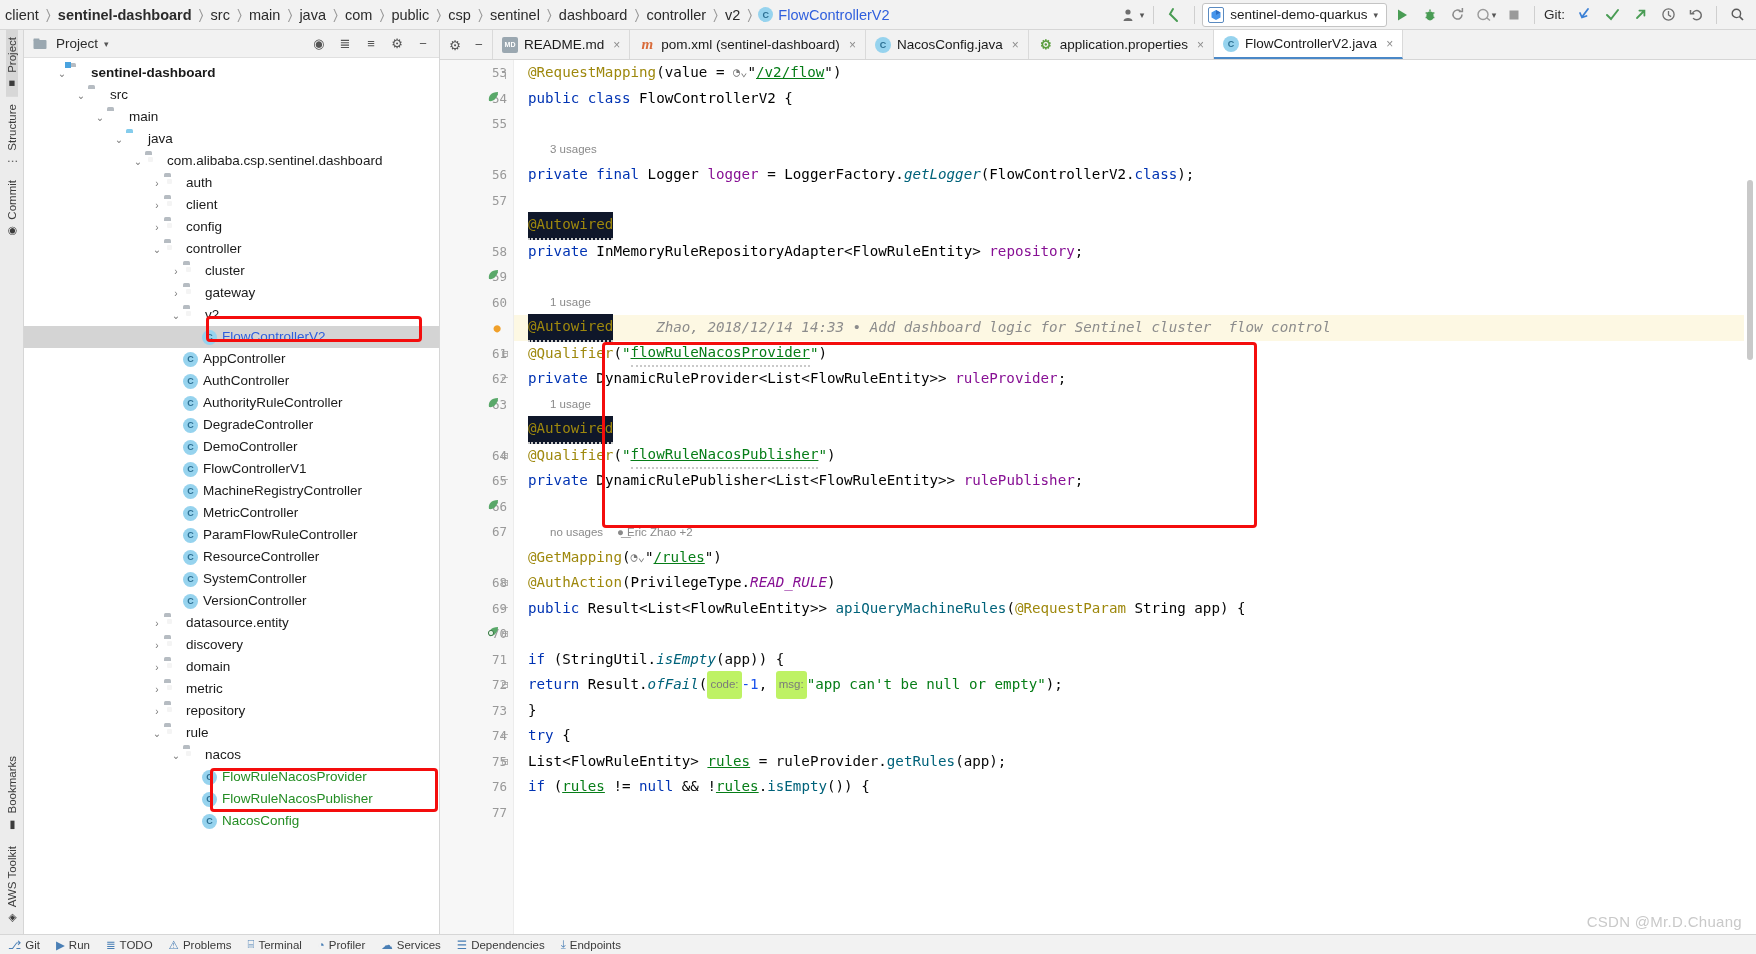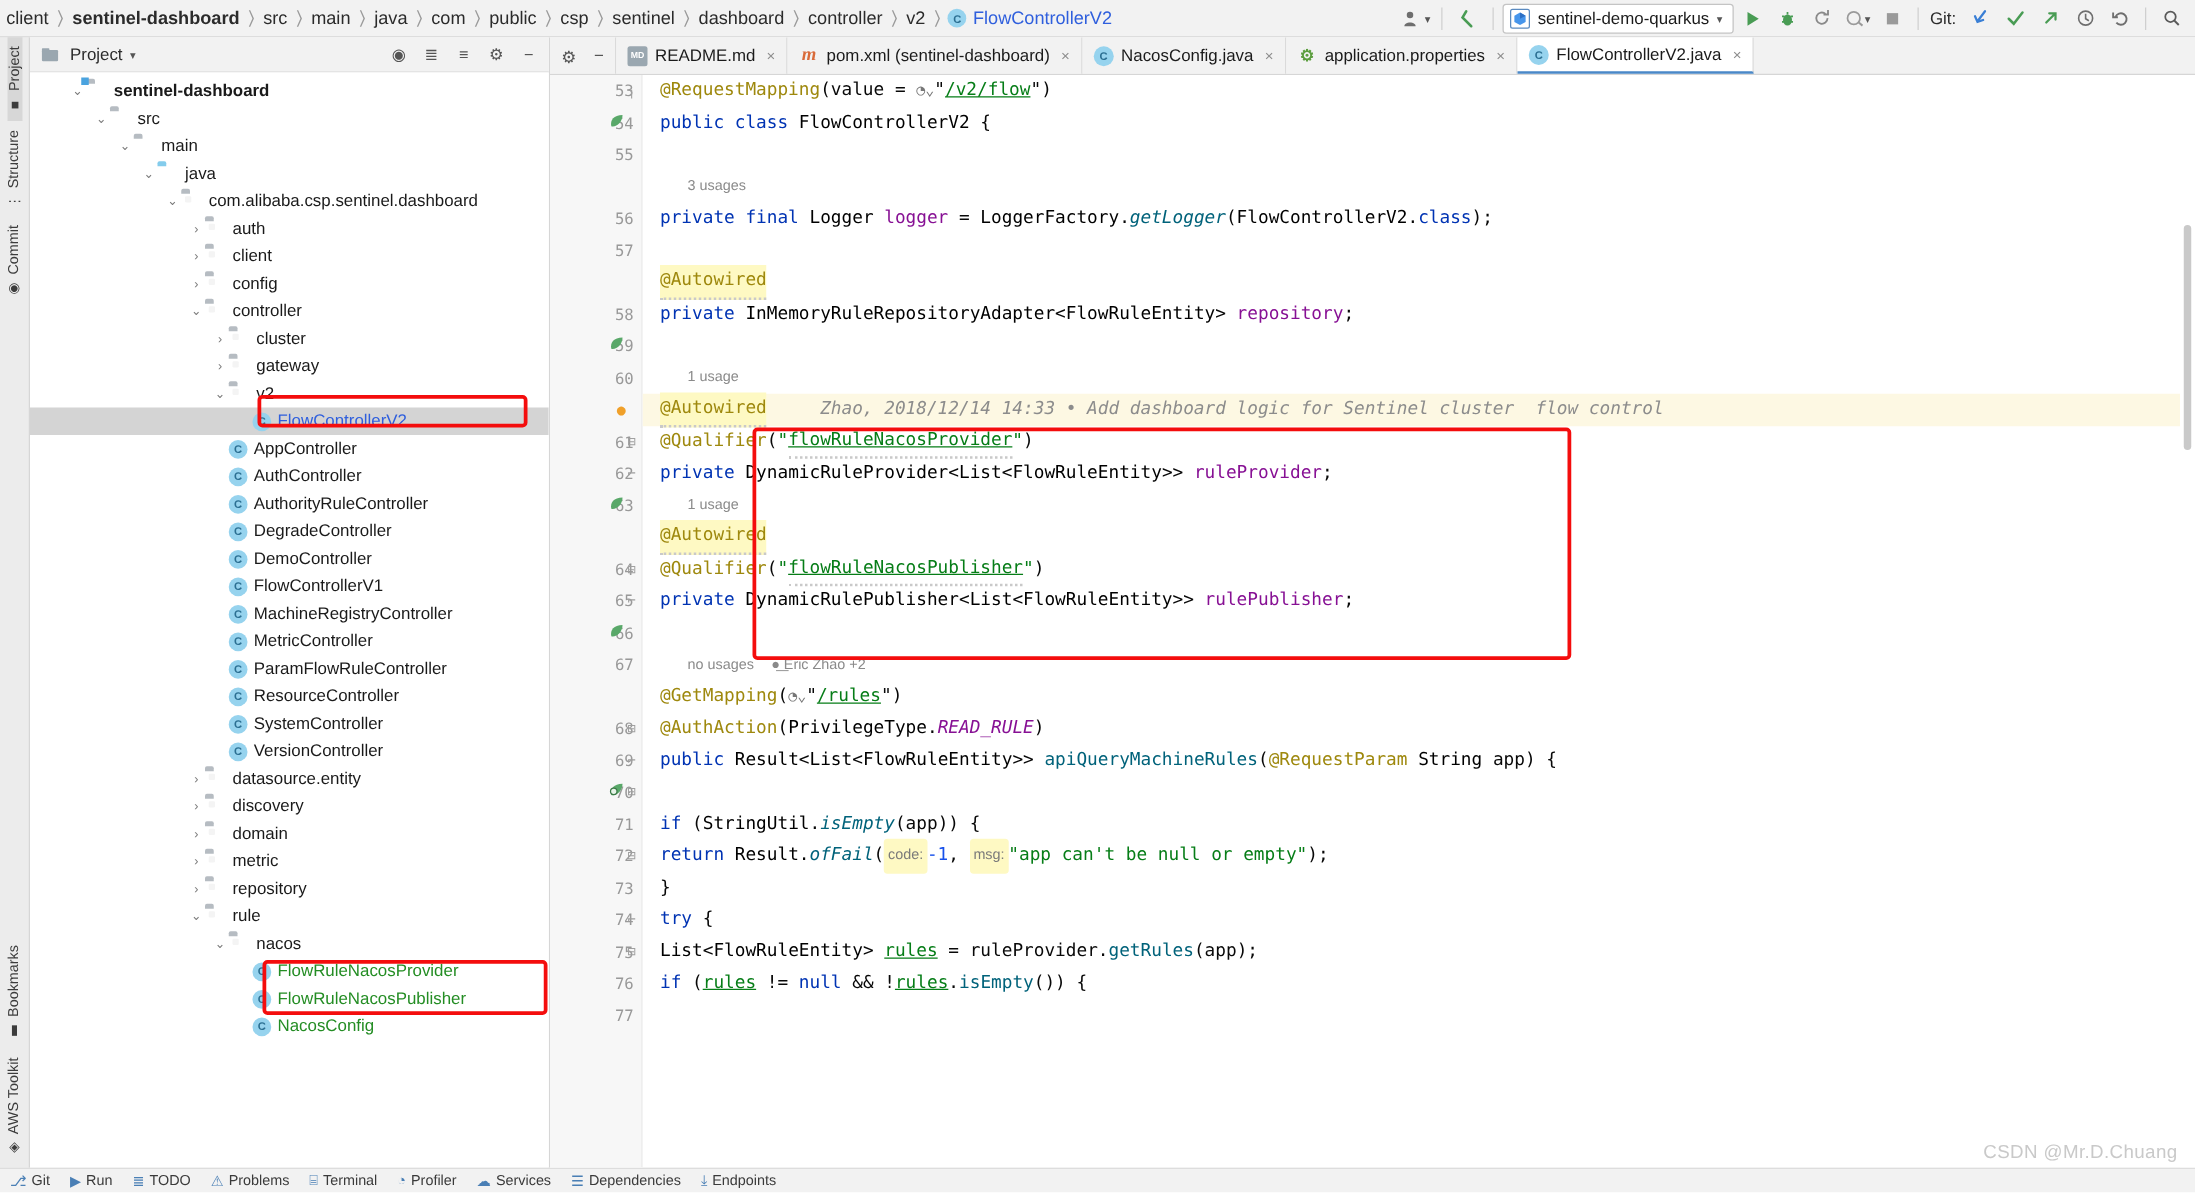--- a/index.html
+++ b/index.html
@@ -138,24 +138,24 @@
   .kw { color:#0033b3; }
   .anno { color:#9e880d; }
   .str { color:#067d17; }
   .num { color:#1750eb; }
   .fld { color:#871094; }
   .mth { color:#00627a; }
   .typ { color:#000000; }
   .plain { color:#080808; }
   .ital { font-style:italic; }
   .cmt { color:#8c8c8c; font-style:italic; }
-  .param-hint { background:#fef9c3; color:#7a7a7a; font-size:11.5px; padding:1px 3px; border-radius:3px;
+  .param-hint { background:#bef264; color:#7a7a7a; font-size:11.5px; padding:1px 3px; border-radius:3px;
                 font-family:"Liberation Sans",sans-serif; }
   .lnk { color:#067d17; text-decoration:underline; }
-  .annohl { background:#fef9c3; }
+  .annohl { background:#0f172a; }
   .squig { border-bottom:2px dotted #c9c9c9; }
   .webico { display:inline-block; color:#777; font-size:12px; }
   .codehl { background:#fdf8e3; }
   .fold { color:#a0a0a0; font-size:11px; }
 
   
   .rightedge { position:absolute; right:0; top:0; bottom:0; width:12px; background:#fff; }
 
   
   .statusbar {

